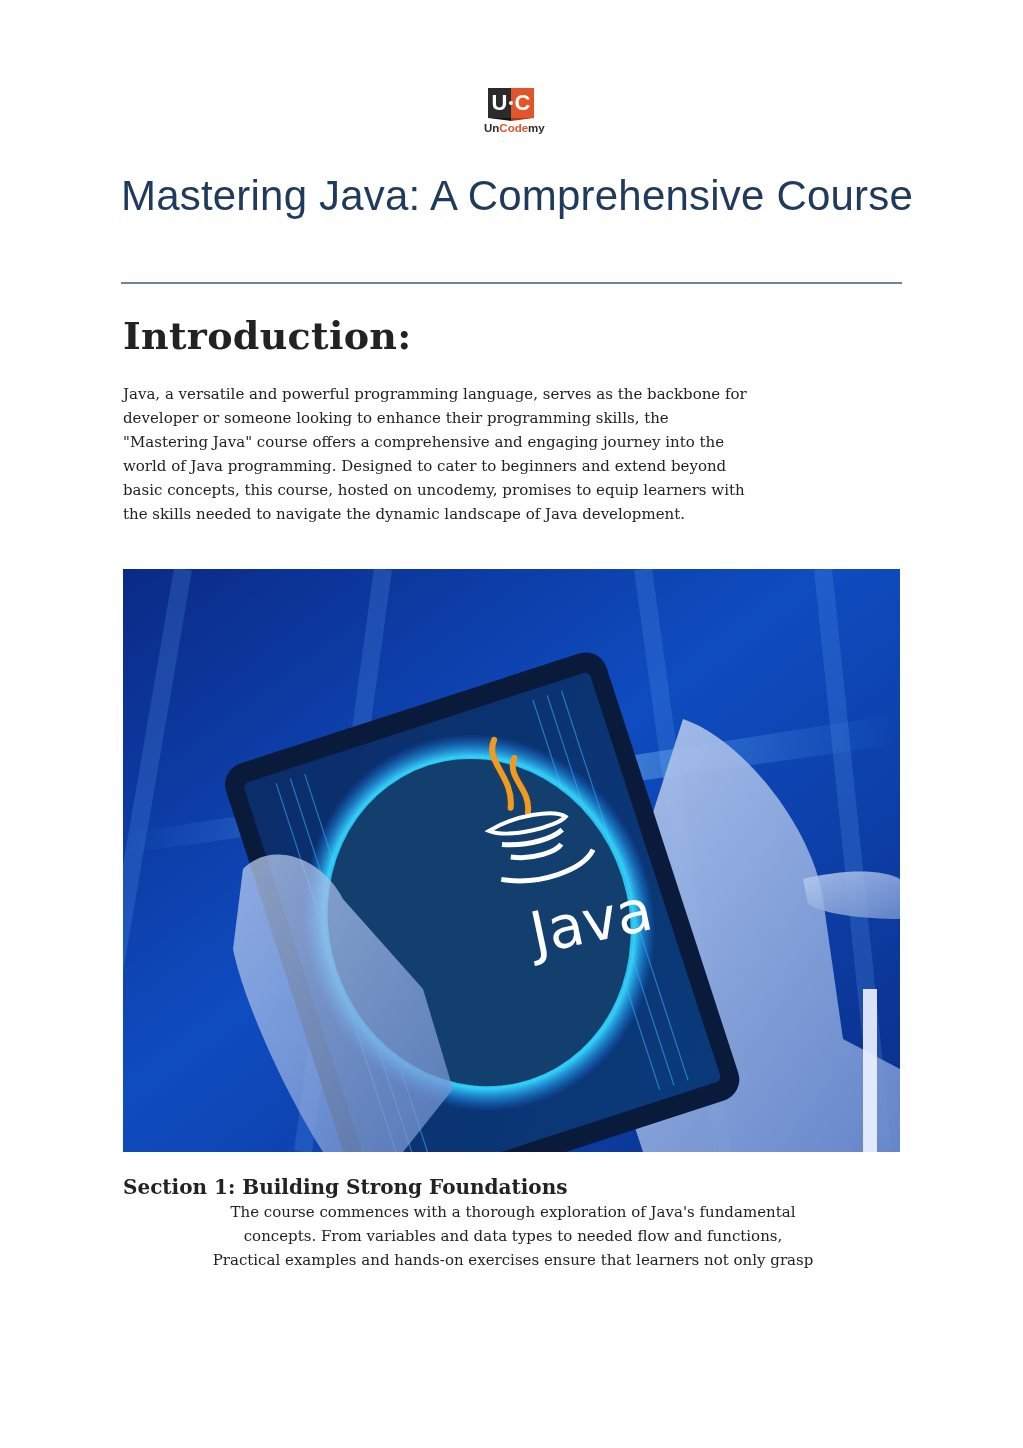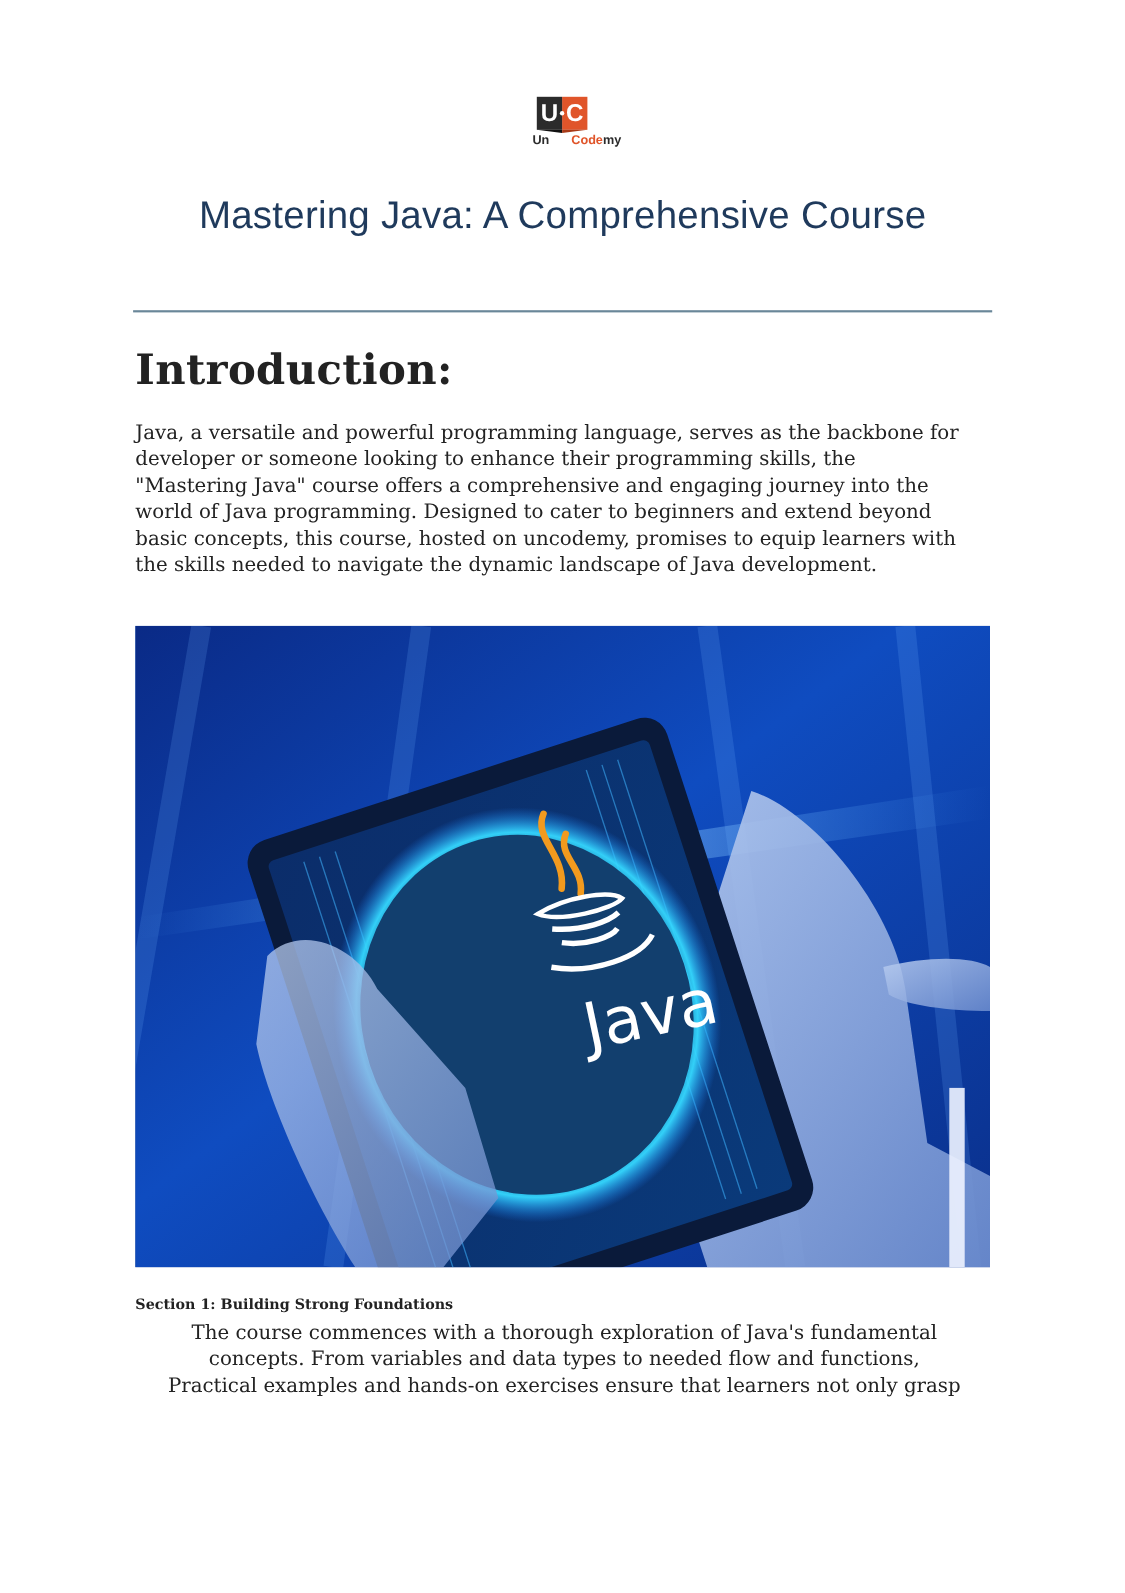--- a/index.html
+++ b/index.html
@@ -6,34 +6,34 @@
   body { width: 1023px; height: 1448px; position: relative; overflow: hidden; font-family: "DejaVu Serif", serif; color: #222; }
 
   .logo { position: absolute; left: 486px; top: 88px; width: 52px; height: 52px; }
   .logo-mark { position: absolute; left: 2px; top: 0; width: 46px; height: 30px; display: flex; }
   .logo-u { width: 23px; height: 30px; background: #2b2b2b; color: #fff; font: bold 22px/30px "Liberation Sans", sans-serif; text-align: center; position: relative; }
   .logo-c { width: 23px; height: 30px; background: #e0552a; color: #fff; font: bold 22px/30px "Liberation Sans", sans-serif; text-align: center; }
   .logo-dot { position: absolute; left: 21px; top: 13px; width: 4px; height: 4px; background: #fff; border-radius: 2px; }
   .logo-fold { position: absolute; left: 2px; top: 30px; width: 0; height: 0; border-left: 23px solid transparent; border-top: 3px solid #111; }
   .logo-fold2 { position: absolute; left: 25px; top: 30px; width: 0; height: 0; border-right: 23px solid transparent; border-top: 3px solid #a83a18; }
   .logo-text { position: absolute; left: -2px; top: 33px; width: 60px; font: bold 11.5px/14px "Liberation Sans", sans-serif; color: #2b2b2b; white-space: nowrap; }
-  .logo-text .accent { color: #e0552a; padding-left: 20px; }
+  .logo-text .accent { color: #e0552a; }
 
-  .title { position: absolute; left: 121px; top: 168px; width: 781px; text-align: center; font-family: "Liberation Sans", sans-serif; font-size: 35px; line-height: 56px; color: #1f3a5c; font-weight: normal; margin: 0; letter-spacing: 0.2px; }
+  .title { position: absolute; left: 121px; top: 168px; width: 781px; text-align: center; font-family: "Liberation Sans", sans-serif; font-size: 42px; line-height: 56px; color: #1f3a5c; font-weight: normal; margin: 0; letter-spacing: 0.2px; }
   .title-rule { position: absolute; left: 121px; top: 282px; width: 781px; height: 2px; background: #6a8799; }
 
   .h-intro { position: absolute; left: 123px; top: 306px; margin: 0; font-family: "DejaVu Serif", serif; font-weight: bold; font-size: 38px; line-height: 60px; color: #222; letter-spacing: 0.3px; }
 
-  .para { position: absolute; left: 123px; width: 780px; margin: 0; font-family: "DejaVu Serif", serif; font-size: 18px; line-height: 24px; color: #222; }
+  .para { position: absolute; left: 123px; width: 780px; margin: 0; font-family: "DejaVu Serif", serif; font-size: 15px; line-height: 24px; color: #222; }
   .p-intro { top: 382px; }
   .line { display: block; white-space: nowrap; }
 
   .hero { position: absolute; left: 123px; top: 569px; width: 777px; height: 583px; overflow: hidden; background: #0b3f9e; }
 
-  .section-h { position: absolute; left: 123px; top: 1176px; margin: 0; font-family: "DejaVu Serif", serif; font-weight: bold; font-size: 13px; line-height: 22px; color: #222; white-space: nowrap; }
+  .section-h { position: absolute; left: 123px; top: 1176px; margin: 0; font-family: "DejaVu Serif", serif; font-weight: bold; font-size: 20px; line-height: 22px; color: #222; white-space: nowrap; }
   .p-sec1 { top: 1200px; text-align: center; }
 </style>
 </head>
 <body>
 
 <div class="logo">
   <div class="logo-mark">
     <div class="logo-u">U</div>
     <div class="logo-c">C</div>
     <div class="logo-dot"></div>

